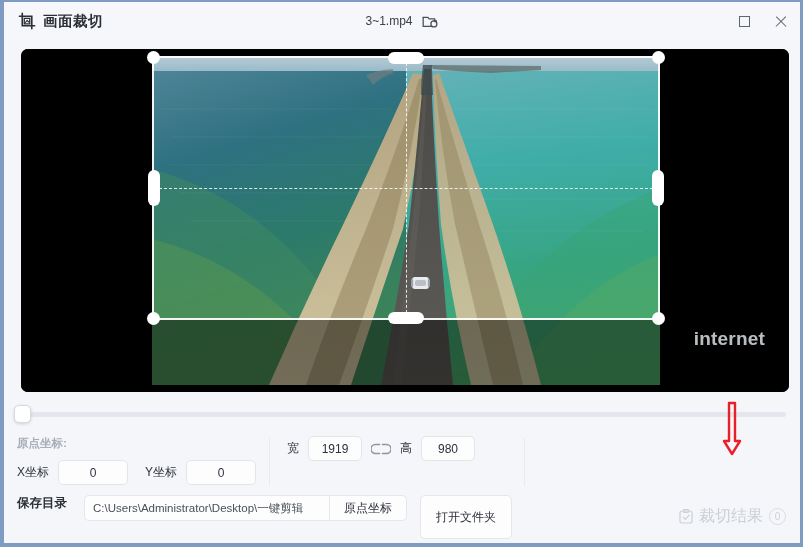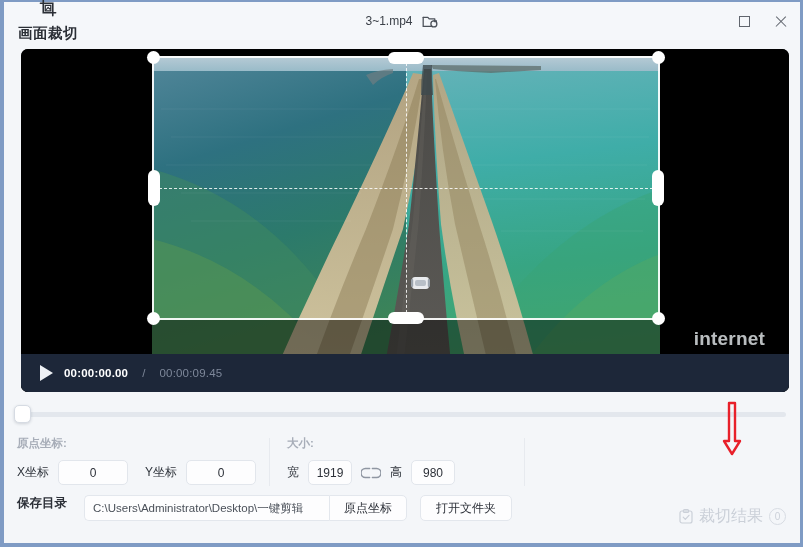--- a/index.html
+++ b/index.html
@@ -22,21 +22,20 @@
 
   
   .titlebar {
     position: absolute; top: 0; left: 0; right: 0; height: 38px;
     background: #f5f7fa;
     display: flex; align-items: center;
   }
   .title-left {
     display: flex; align-items: center; gap: 6px;
     margin-left: 14px;
-    flex-direction: column;
   }
   .title-icon { width: 19px; height: 19px; display:block; }
   .title-text {
     font-size: 14.5px; font-weight: bold; color: #2b2f36;
     letter-spacing: 0.5px;
   }
   .title-center {
     position: absolute; left: 0; right: 0; top: 0; height: 38px;
     display: flex; align-items: center; justify-content: center; gap: 9px;
     pointer-events: none;
@@ -149,21 +148,21 @@
   }
   .row { display: flex; align-items: center; gap: 9px; }
   .fld-label { font-size: 12px; color: #30353d; }
   .num-input {
     width: 70px; height: 25px;
     background: #fdfdfe; border: 1px solid #e2e6ec; border-radius: 5px;
     font-size: 12px; color: #2c3038; text-align: center;
     font-family: "Liberation Sans", sans-serif;
     outline: none;
   }
-  .num-input.wide { width: 44px; }
+  .num-input.wide { width: 54px; }
   .link-icon { width: 20px; height: 12px; display: block; }
   .divider {
     position: absolute; top: 10px; width: 1px; height: 48px;
     background: #e7eaef;
   }
 
   .sel-wrap { position: relative; }
   .select-box {
     width: 118px; height: 27px;
     background: #fdfdfe; border: 1px solid #e2e6ec; border-radius: 5px;
@@ -203,21 +202,21 @@
   }
   .btn-attached {
     height: 26px; min-width: 78px;
     background: #fdfdfe; border: 1px solid #e3e7ed; border-radius: 0 5px 5px 0;
     font-size: 12px; color: #2c3038;
     font-family: "Liberation Sans", sans-serif;
     cursor: pointer;
   }
   .btn-plain {
     margin-left: 13px;
-    height: 26px; min-width: 92px;
+    height: 44px; min-width: 92px;
     background: #fdfdfe; border: 1px solid #e3e7ed; border-radius: 5px;
     font-size: 12px; color: #2c3038;
     font-family: "Liberation Sans", sans-serif;
     cursor: pointer;
   }
   .result-wrap {
     position: absolute; right: 14px; top: 11px;
     display: flex; align-items: center; gap: 6px;
     opacity: 0.45;
   }
@@ -359,26 +358,20 @@
       <div class="h-corner h-tl"></div>
       <div class="h-corner h-tr"></div>
       <div class="h-corner h-bl"></div>
       <div class="h-corner h-br"></div>
       <div class="h-edge h-t"></div>
       <div class="h-edge h-b"></div>
       <div class="h-edge h-l"></div>
       <div class="h-edge h-r"></div>
     </div>
 
-    <div class="playbar">
-      <div class="play-tri"></div>
-      <span class="time-cur">00:00:00.00</span>
-      <span class="time-sep">/</span>
-      <span class="time-tot">00:00:09.45</span>
-    </div>
   </div>
 
   <div class="timeline">
     <div class="tl-track"></div>
     <div class="tl-thumb"></div>
   </div>
 
   <div class="controls">
 
     <div class="grp" style="left:13px; top:8px;">
@@ -387,21 +380,20 @@
         <span class="fld-label">X坐标</span>
         <input class="num-input" type="text" value="0" style="">
         <span class="fld-label" style="margin-left:8px;">Y坐标</span>
         <input class="num-input" type="text" value="0" style="">
       </div>
     </div>
 
     <div class="divider" style="left:265px;"></div>
 
     <div class="grp" style="left:283px; top:8px;">
-      <span class="grp-label">大小:</span>
       <div class="row">
         <span class="fld-label">宽</span>
         <input class="num-input wide" type="text" value="1919" style="">
         <svg class="link-icon" viewBox="0 0 20 12">
           <path d="M8.6 1.6 H4.4 A4.4 4.4 0 0 0 4.4 10.4 H8.6" fill="none" stroke="#8f96a2" stroke-width="1.5" stroke-linecap="round"></path>
           <path d="M11.4 1.6 H15.6 A4.4 4.4 0 0 1 15.6 10.4 H11.4" fill="none" stroke="#8f96a2" stroke-width="1.5" stroke-linecap="round"></path>
         </svg>
         <span class="fld-label">高</span>
         <input class="num-input wide" type="text" value="980" style="">
       </div>

